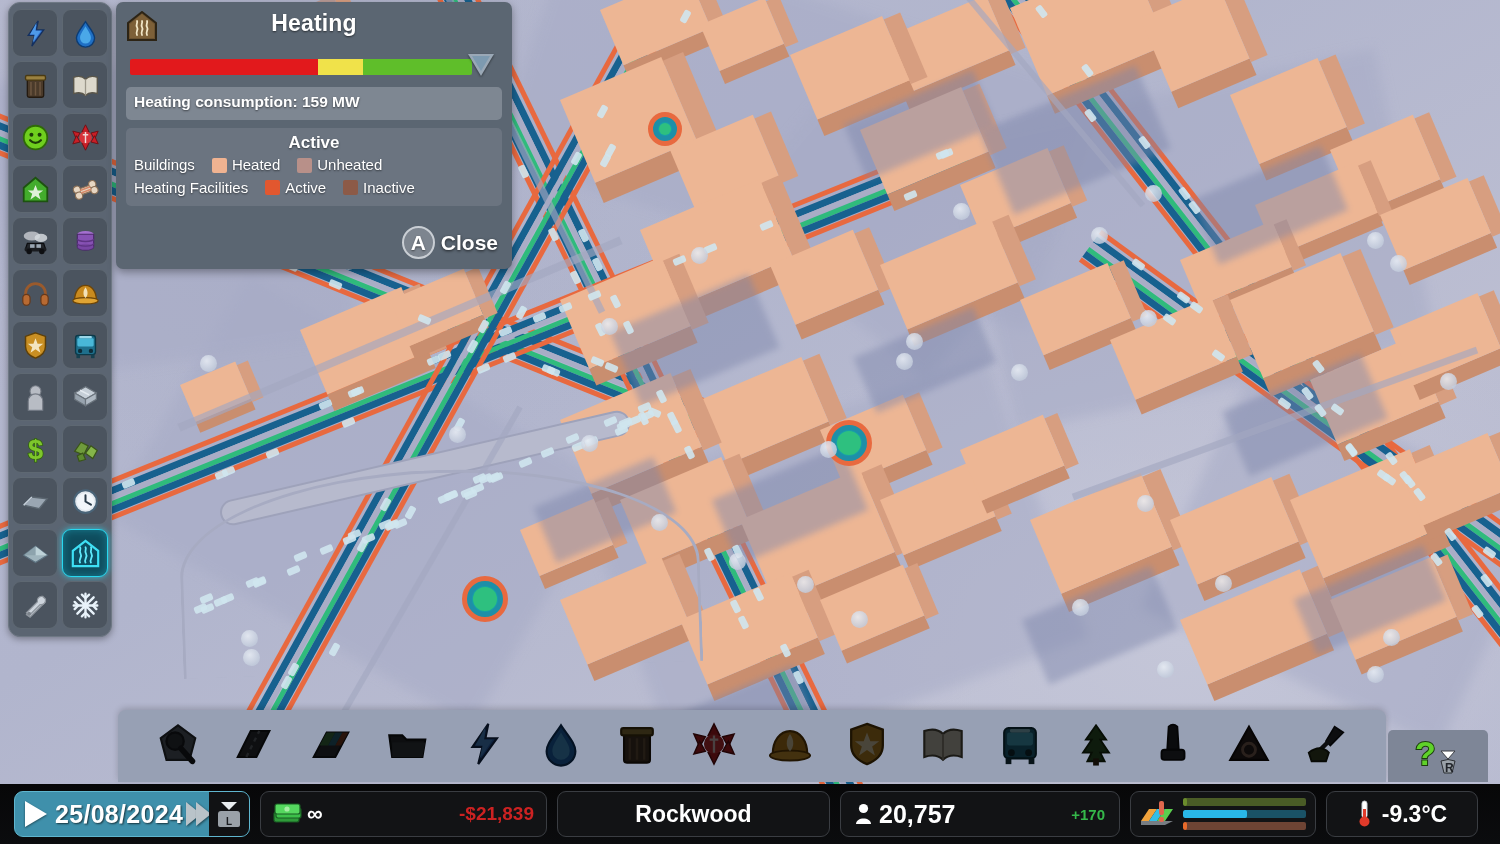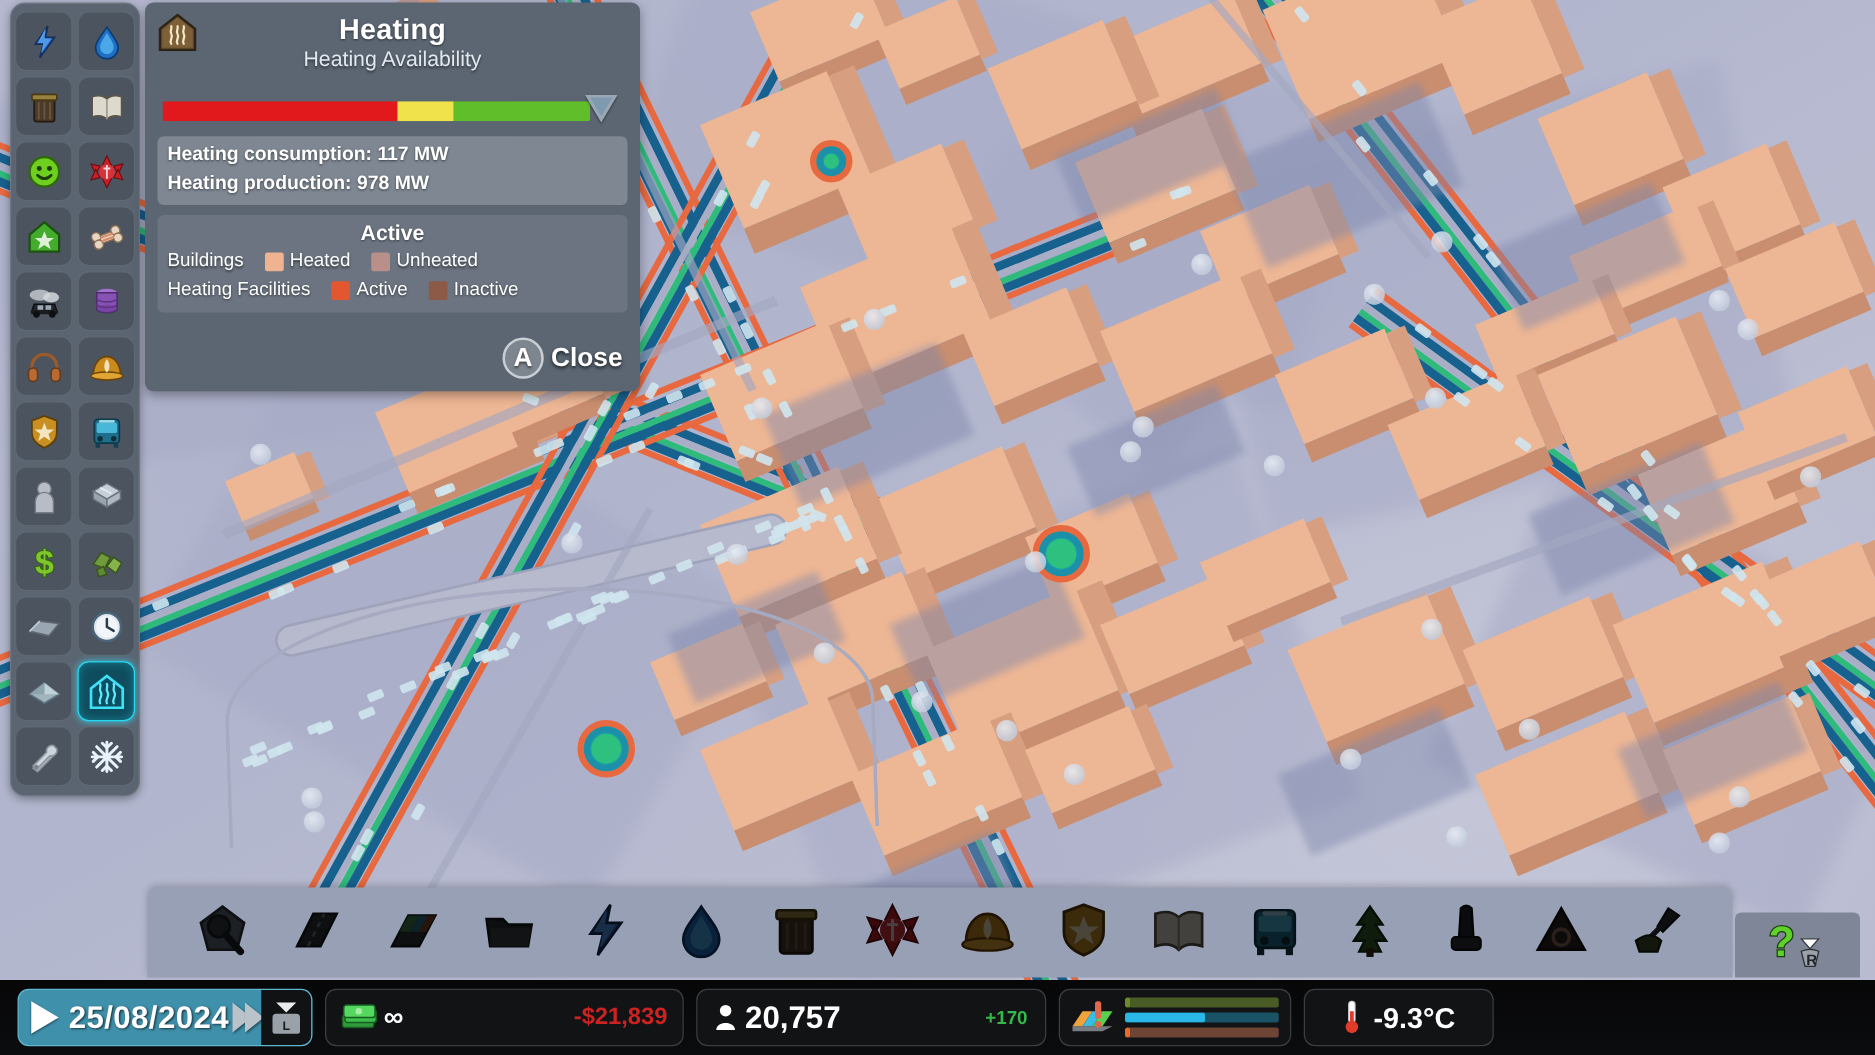--- a/index.html
+++ b/index.html
@@ -1038,34 +1038,32 @@
         <path d="M16 1 L30 12 L30 29 L2 29 L2 12 Z" fill="#6b5230" stroke="#2d2415" stroke-width="2"></path>
         <path d="M16 3 L28 13 L28 27 L4 27 L4 13 Z" fill="#7d6038"></path>
         <g stroke="#f2e7c8" stroke-width="1.8" fill="none" stroke-linecap="round">
           <path d="M11 24 C9 21 13 19 11 16 C9.5 13.5 12 12 11 10"></path>
           <path d="M16 24 C14 21 18 19 16 16 C14.5 13.5 17 12 16 10"></path>
           <path d="M21 24 C19 21 23 19 21 16 C19.5 13.5 22 12 21 10"></path>
         </g>
       </svg>
     </div>
     <div id="panelTitle">Heating</div>
-    <div id="panelSub">Heating Availability</div>
 
     <div id="gradientWrap">
       <div id="gradientBar">
           <i style="width: 55%; background: rgb(226, 25, 28);"></i>
           <i style="width: 13%; background: rgb(240, 226, 74);"></i>
           <i style="width: 32%; background: rgb(95, 190, 42);"></i>
         </div>
       <div id="gradMarker"></div>
     </div>
 
     <div class="statsbox">
-      <div class="statline">Heating consumption: 117 MW</div>
-      <div class="statline">Heating production: 978 MW</div>
+      <div class="statline">Heating consumption: 159 MW</div>
     </div>
 
     <div class="legendbox">
       <div class="legendtitle">Active</div>
 
       <div class="legendrow">
         <span>Buildings</span>
         <span class="gap"></span>
         <span class="sw" style="background:#f0b391"></span>
         <span>Heated</span>
@@ -1243,20 +1241,23 @@
           <rect x="1" y="9" width="25" height="10" rx="2" fill="#2f9b3a" stroke="#195c22" stroke-width="1.2"></rect>
           <rect x="3" y="5" width="25" height="10" rx="2" fill="#3cc04a" stroke="#195c22" stroke-width="1.2"></rect>
           <rect x="2" y="1" width="25" height="10" rx="2" fill="#55d85f" stroke="#195c22" stroke-width="1.2"></rect>
           <circle cx="14" cy="6" r="2.6" fill="#c9f7c2" opacity=".7"></circle>
         </svg>
         <span id="infinity">∞</span>
       </div>
       <div id="moneyAmount">-$21,839</div>
     </div>
 
+    <div class="spanel" id="cityPanel">
+      <div id="cityName">Rockwood</div>
+    </div>
 
     <div class="spanel" id="popPanel">
       <div id="popLeft">
         <svg width="17" height="22" viewBox="0 0 17 22">
           <circle cx="8.5" cy="5.5" r="4.6" fill="#ffffff"></circle>
           <path d="M1 21 C1 13.5 16 13.5 16 21 Z" fill="#ffffff"></path>
         </svg>
         <span id="popCount">20,757</span>
       </div>
       <div id="popDelta">+170</div>

